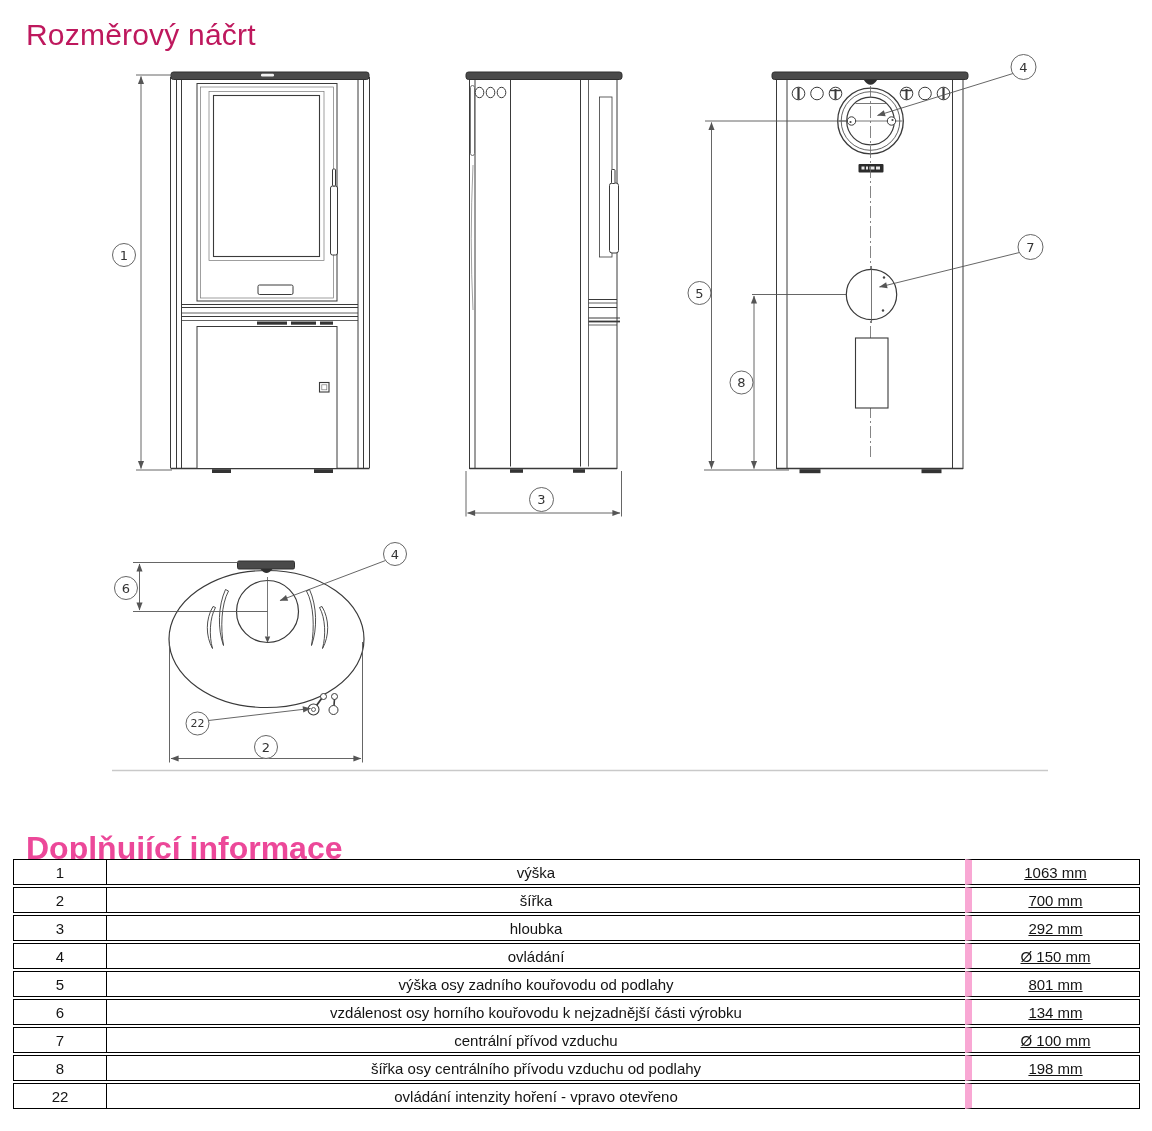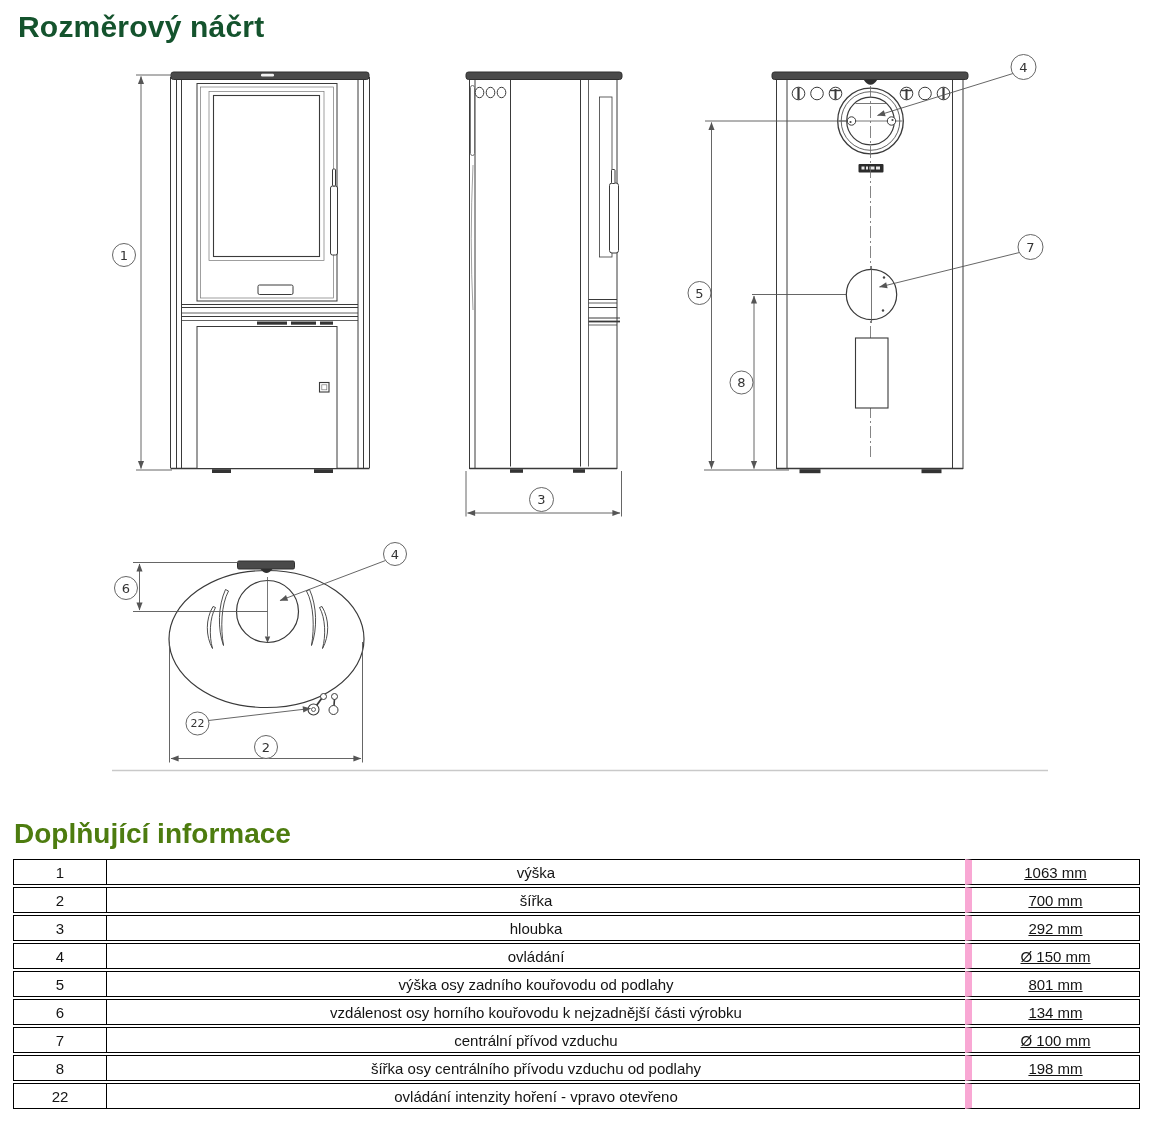--- a/index.html
+++ b/index.html
@@ -1,19 +1,19 @@
 <!DOCTYPE html>
 <html><head>
 <meta charset="utf-8">
 <style>
   html,body{margin:0;padding:0;background:#fff;}
   body{font-family:"Liberation Sans","DejaVu Sans",sans-serif;color:#141414;}
   .page{position:relative;width:1152px;height:1131px;background:#fff;overflow:hidden;}
-  h1.title{position:absolute;left:14px;top:6px;margin:4px;font-size:30px;font-weight:bold;letter-spacing:.2px;color:#14532d;}
-  h2.info-title{position:absolute;left:14px;top:818px;margin:0;font-size:28px;font-weight:bold;color:#4d7c0f;}
+  h1.title{position:absolute;left:14px;top:6px;margin:12px;font-size:30px;font-weight:normal;letter-spacing:.2px;color:#be185d;}
+  h2.info-title{position:absolute;left:14px;top:818px;margin:12px;font-size:32px;font-weight:bold;color:#ec4899;}
   .drawing-wrap{position:absolute;left:0;top:0;width:1152px;height:800px;}
   svg text.callout{font-family:"DejaVu Sans",sans-serif;font-size:13px;fill:#333;}
   svg text.callout.small{font-size:11px;}
   table.dims{position:absolute;left:13px;top:857px;width:1127px;border-collapse:separate;border-spacing:0 2px;table-layout:fixed;}
   table.dims td{border-top:1.5px solid #000;border-bottom:1.5px solid #000;height:24px;font-size:15px;vertical-align:middle;padding:0;background:#fff;}
   td.c-num{width:92px;text-align:center;border-left:1.5px solid #000;border-right:1.5px solid #000;}
   td.c-label{text-align:center;padding-left:7px;}
   td.c-value{width:167px;text-align:center;padding-right:7px;border-right:1.5px solid #000;border-left:7px solid #f9a8d4;text-decoration:underline;}
 </style>
 </head>

